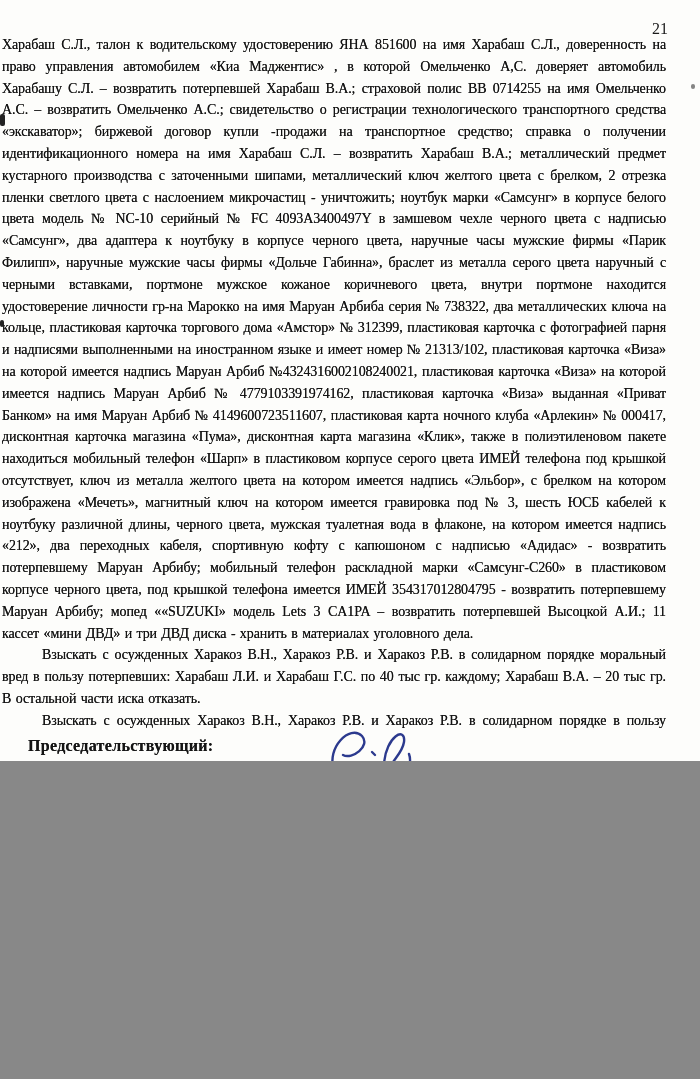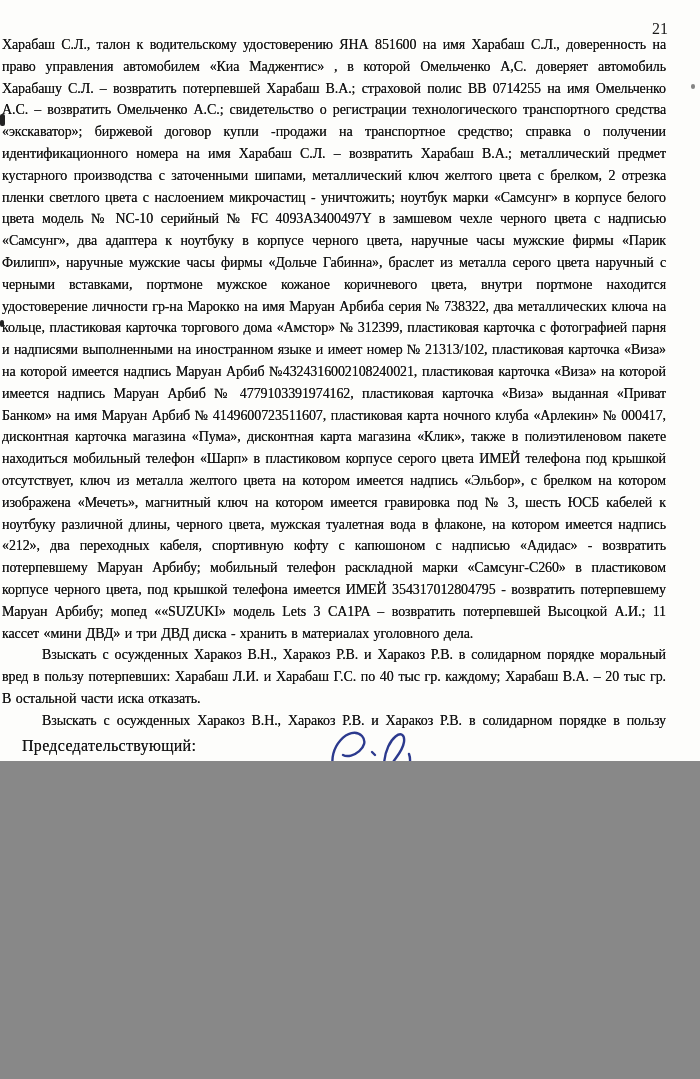--- a/index.html
+++ b/index.html
@@ -22,22 +22,22 @@
     overflow:hidden;
     font-size:14px; line-height:21.8px;
     text-align:justify;
     letter-spacing:-0.1px;
     word-spacing:1px;
     text-shadow:0 0 0.6px rgba(10,10,10,0.85);
   }
   .body-text p { text-align:justify; }
   .body-text p.indent { text-indent:40px; }
   .label {
-    position:absolute; left:22px;
-    font-size:16px; font-weight:normal;
+    position:absolute; left:28px;
+    font-size:16px; font-weight:bold;
     letter-spacing:0.3px;
     text-shadow:0 0 0.6px rgba(10,10,10,0.8);
     white-space:nowrap;
   }
   .lbl-presiding { top:737px; }
   .lbl-judge { top:795px; }
   .lbl-assessors { top:837px; }
   .hand {
     position:absolute;
     font-family:"DejaVu Serif", serif;

